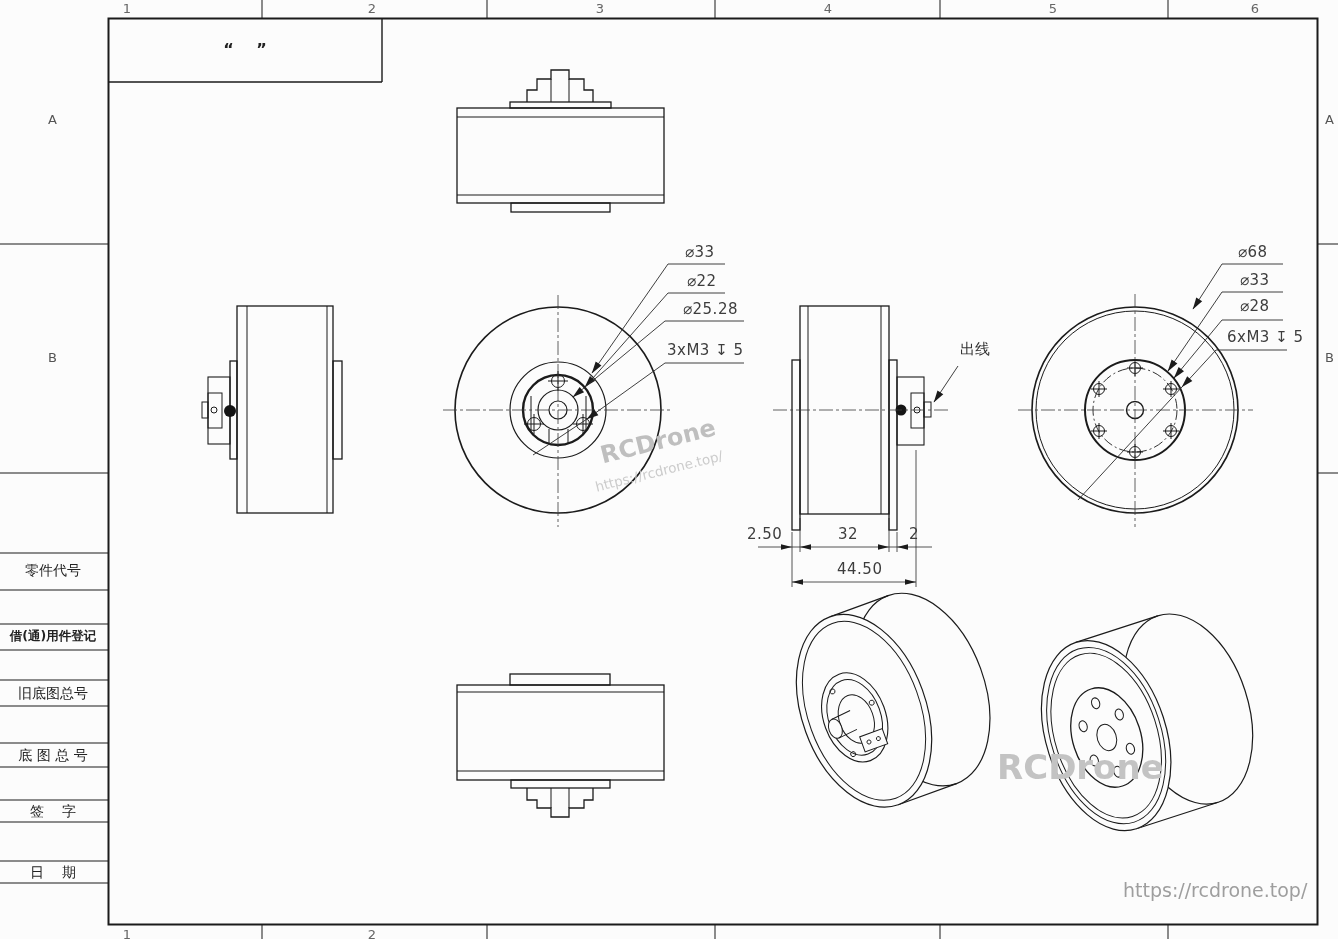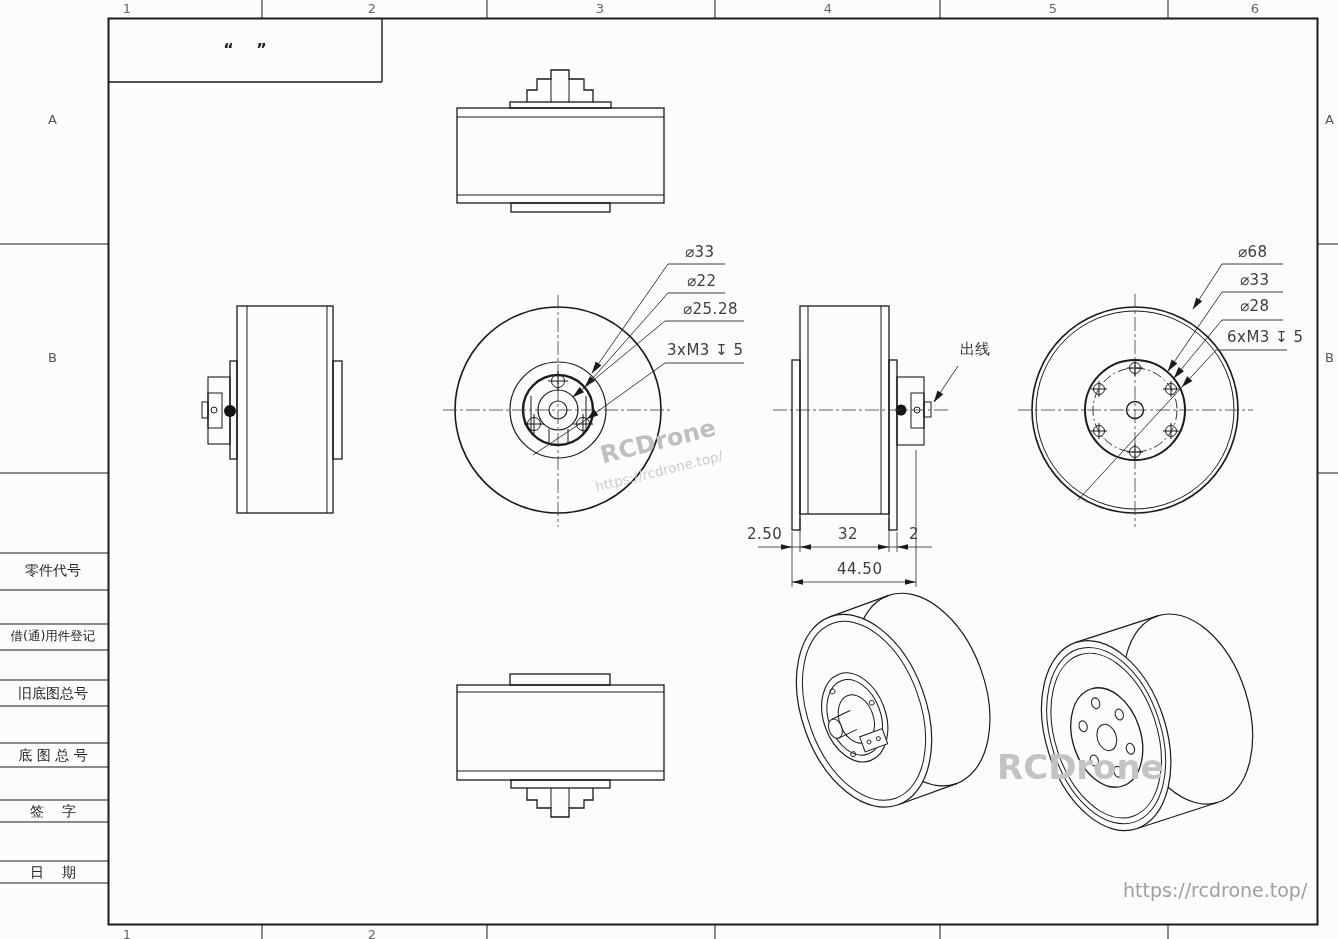--- a/index.html
+++ b/index.html
@@ -3,21 +3,21 @@
 <meta charset="utf-8">
 <style>
   html,body{margin:0;padding:0;background:#e8e8e8;}
   .sheet{position:relative;width:1338px;height:939px;background:#fcfcfc;overflow:hidden;
          font-family:"DejaVu Sans",sans-serif;}
   svg{position:absolute;left:0;top:0;}
   .lbl{position:absolute;color:#3d3d3d;font-size:15px;letter-spacing:.5px;white-space:pre;line-height:1;}
   .zone{position:absolute;color:#666;font-size:13px;line-height:1;transform:translateX(-50%);}
   .rowletter{position:absolute;color:#555;font-size:13px;line-height:1;}
   .tbl{position:absolute;left:0;width:106px;text-align:center;color:#222;font-size:14px;line-height:1;white-space:pre;}
-  .tbl.small{font-size:12.5px;}
+  .tbl.small{font-size:12.5px;font-weight:bold;}
   .quotes{position:absolute;left:108px;width:274px;top:42px;text-align:center;color:#222;
           font-size:16px;font-weight:bold;white-space:pre;line-height:1;}
   .callout{position:absolute;color:#333;font-size:15px;white-space:pre;line-height:1;}
   .wm{position:absolute;line-height:1;white-space:pre;pointer-events:none;}
   .wm-mid-brand{left:598px;top:444px;font-size:24px;font-weight:600;color:#bfbfbf;transform:rotate(-14deg);transform-origin:left top;}
   .wm-mid-url{left:594px;top:481px;font-size:13.5px;color:#cccccc;transform:rotate(-14deg);transform-origin:left top;}
   .wm-br-brand{left:997px;top:750px;font-size:34px;font-weight:600;color:#c3c3c3;}
   .wm-br-url{left:1123px;top:881px;font-size:19px;color:#9e9e9e;}
 </style>
 </head>

